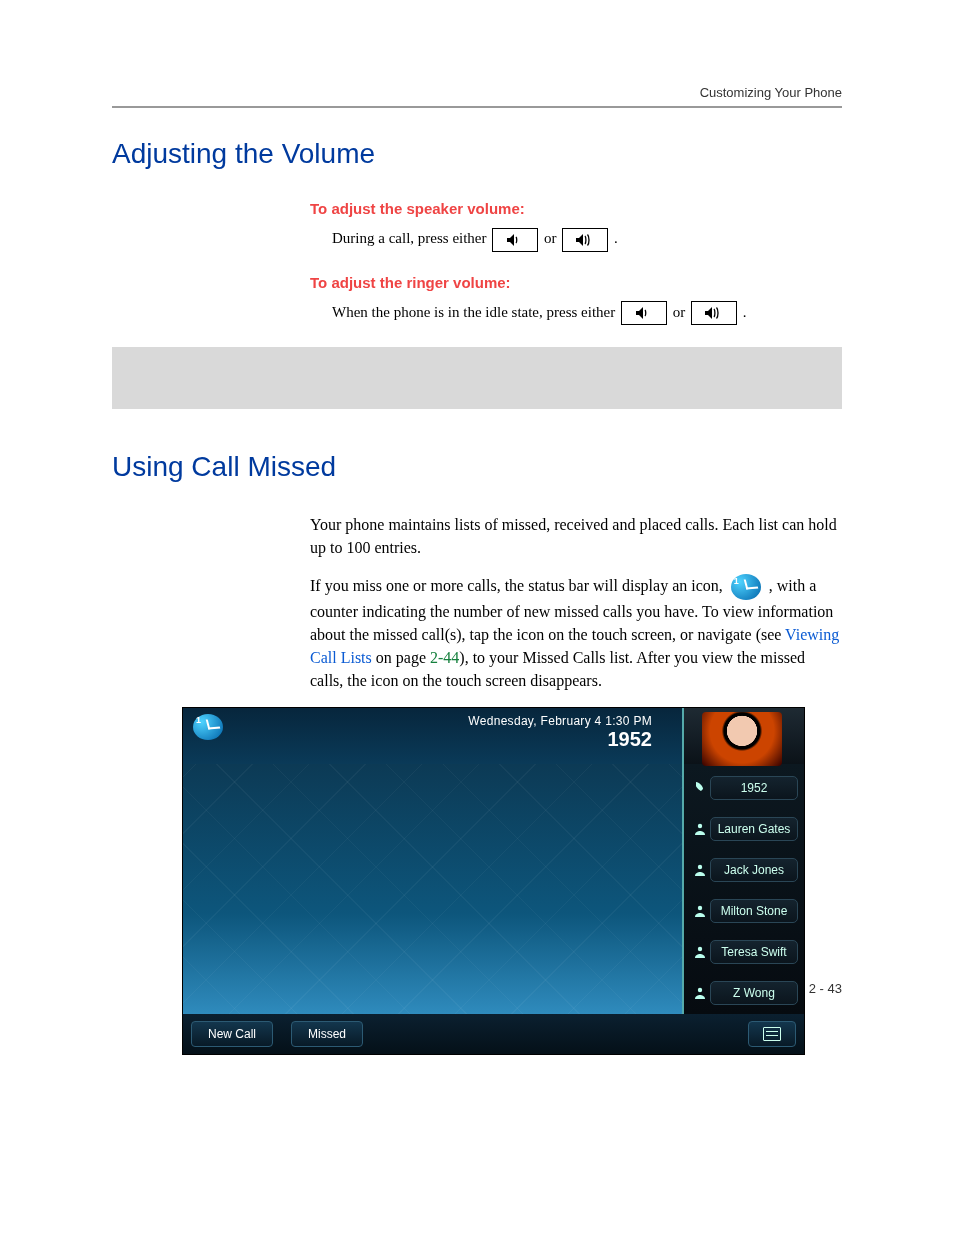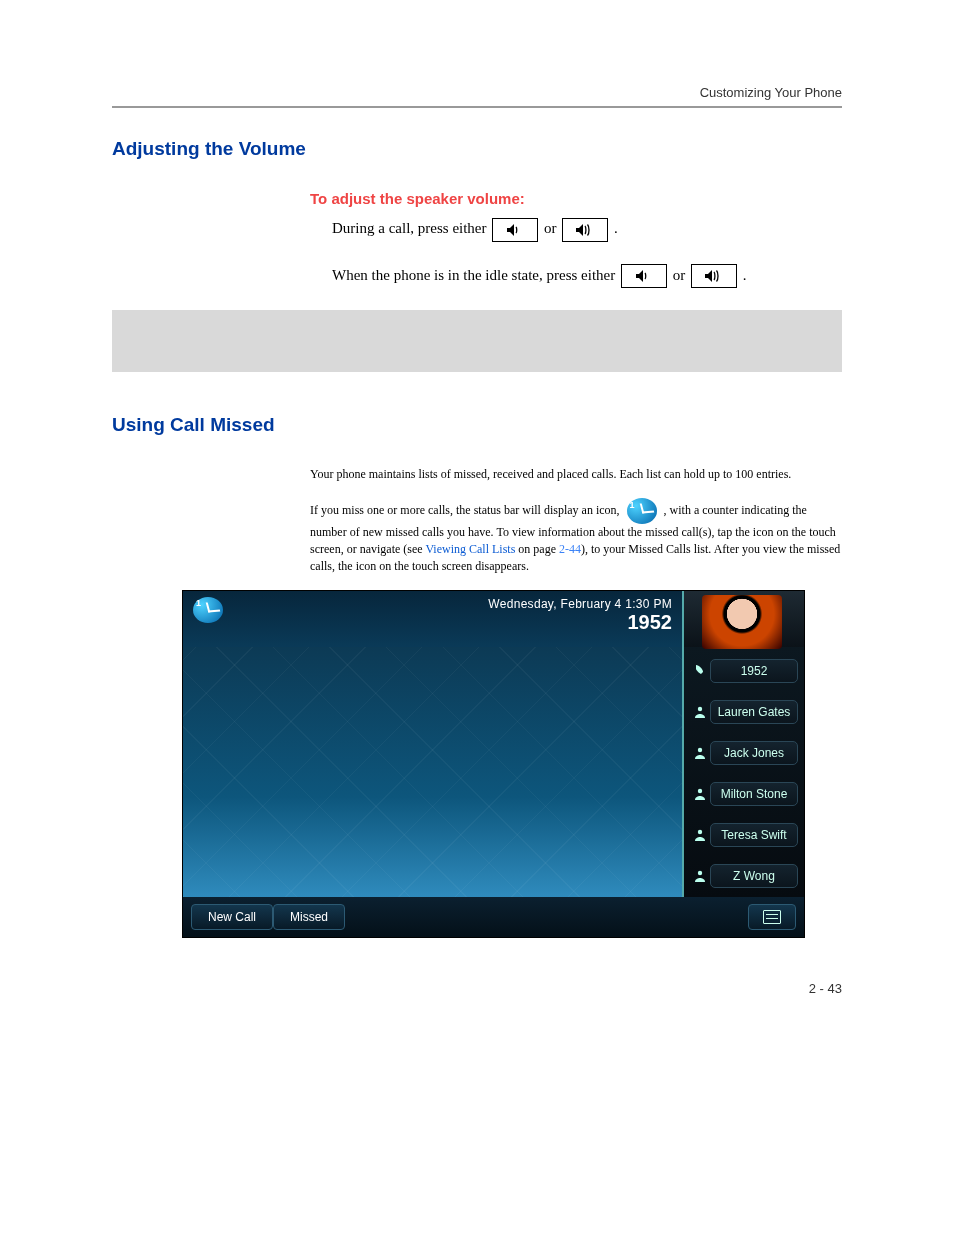--- a/index.html
+++ b/index.html
@@ -23,43 +23,43 @@
     color: #333;
     margin-bottom: 6px;
   }
   .rule {
     border: none;
     border-top: 2px solid #999;
     margin: 0 0 30px 0;
   }
   h1.section {
     font-family: "Trebuchet MS", "Segoe UI", Arial, sans-serif;
-    font-weight: 700;
-    font-size: 19px;
+    font-weight: 400;
+    font-size: 28px;
     color: #003a9e;
     margin: 0 0 30px 0;
   }
   .indent-block {
     margin-left: 198px;
     margin-right: 0;
   }
   .sub-head {
     font-family: "Trebuchet MS", "Segoe UI", Arial, sans-serif;
     font-weight: 700;
     font-size: 15px;
     color: #ef4444;
     margin: 0 0 10px 0;
   }
   .line {
     font-size: 15px;
     line-height: 1.5;
     margin: 0 0 22px 22px;
   }
   .para {
-    font-size: 12px;
+    font-size: 16px;
     line-height: 1.45;
     margin: 0 0 14px 0;
   }
   .key {
     display: inline-flex;
     align-items: center;
     justify-content: center;
     width: 44px;
     height: 22px;
     border: 1px solid #000;
@@ -69,21 +69,21 @@
   }
   .vol-icon svg { display:block; }
   .grey-slab {
     background: #d9d9d9;
     height: 62px;
     margin-top: 6px;
     margin-bottom: 42px;
     margin-left: 0;
   }
   .link { color: #0b5bd3; }
-  .xref-page { color: #3b82f6; }
+  .xref-page { color: #15803d; }
   .missed-icon {
     display:inline-block;
     width:30px; height:26px;
     border-radius:50%;
     background: radial-gradient(circle at 30% 30%, #4ed3ff, #0062a8);
     vertical-align: middle;
     position: relative;
     margin: 0 4px;
   }
   .missed-icon::before{
@@ -105,20 +105,21 @@
     width: 621px;
     margin: 14px 0 0 70px;
     font-family: "Segoe UI", Arial, sans-serif;
     border: 1px solid #000;
     background:#000;
   }
   .phone-top {
     display:flex;
     height: 56px;
     background: linear-gradient(#07263c, #0a3a58);
+    gap: 20px;
   }
   .phone-top-left {
     flex: 1;
     position: relative;
   }
   .phone-top-left .missed-icon { position:absolute; left:6px; top:6px; }
   .phone-top-mid {
     text-align: right;
     color:#fff;
     padding: 6px 10px 0 0;
@@ -175,21 +176,21 @@
     padding: 4px 6px;
     text-align:center;
     white-space: nowrap;
     overflow:hidden;
   }
   .phone-bottom {
     height: 40px;
     background: linear-gradient(#0b2030, #041018);
     display:flex; align-items:center;
     padding: 0 8px;
-    gap: 0;
+    gap: 18px;
   }
   .softkey {
     color:#fff;
     background: linear-gradient(#13364d,#081a27);
     border: 1px solid #2c5a73;
     border-radius: 4px;
     font-size: 12px;
     padding: 5px 16px;
   }
   .spacer { flex:1; }
@@ -245,20 +246,21 @@
         <span class="vol-icon">
           <svg width="20" height="14" viewBox="0 0 20 14">
               <path d="M1 5h3l4-4v12l-4-4H1z" fill="#000"></path>
               <path d="M10 3c1.2 1.2 1.2 6.8 0 8M12.5 1.5c2 2 2 9 0 11" stroke="#000" fill="none" stroke-width="1.3"></path>
             </svg>
         </span>
       </span>
       <span> .</span>
     </p>
 
+    <div class="sub-head">To adjust the ringer volume:</div>
     <p class="line">
       <span>When the phone is in the idle state, press either </span>
       <span class="key">
         <span class="vol-icon">
           <svg width="18" height="14" viewBox="0 0 18 14">
               <path d="M1 5h3l4-4v12l-4-4H1z" fill="#000"></path>
               <path d="M10 4c1 1 1 5 0 6" stroke="#000" fill="none" stroke-width="1.3"></path>
             </svg>
         </span>
       </span>

